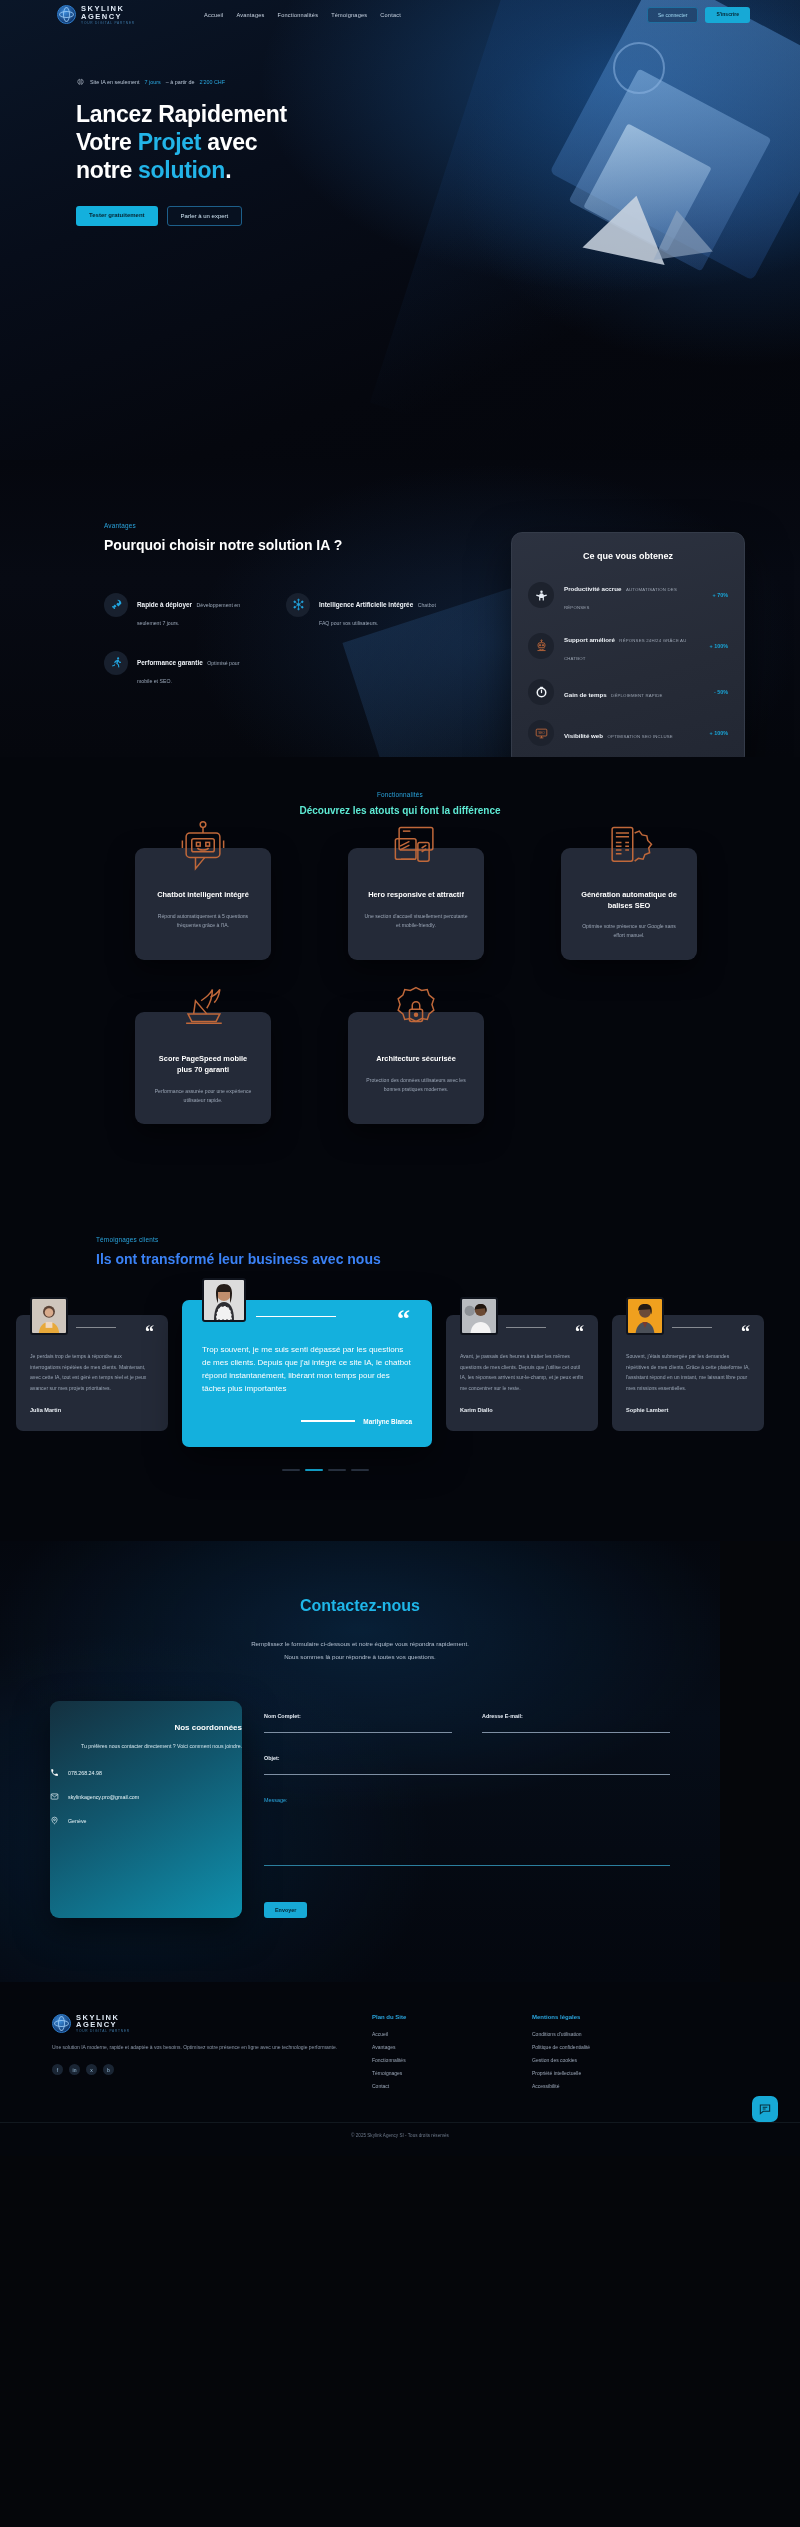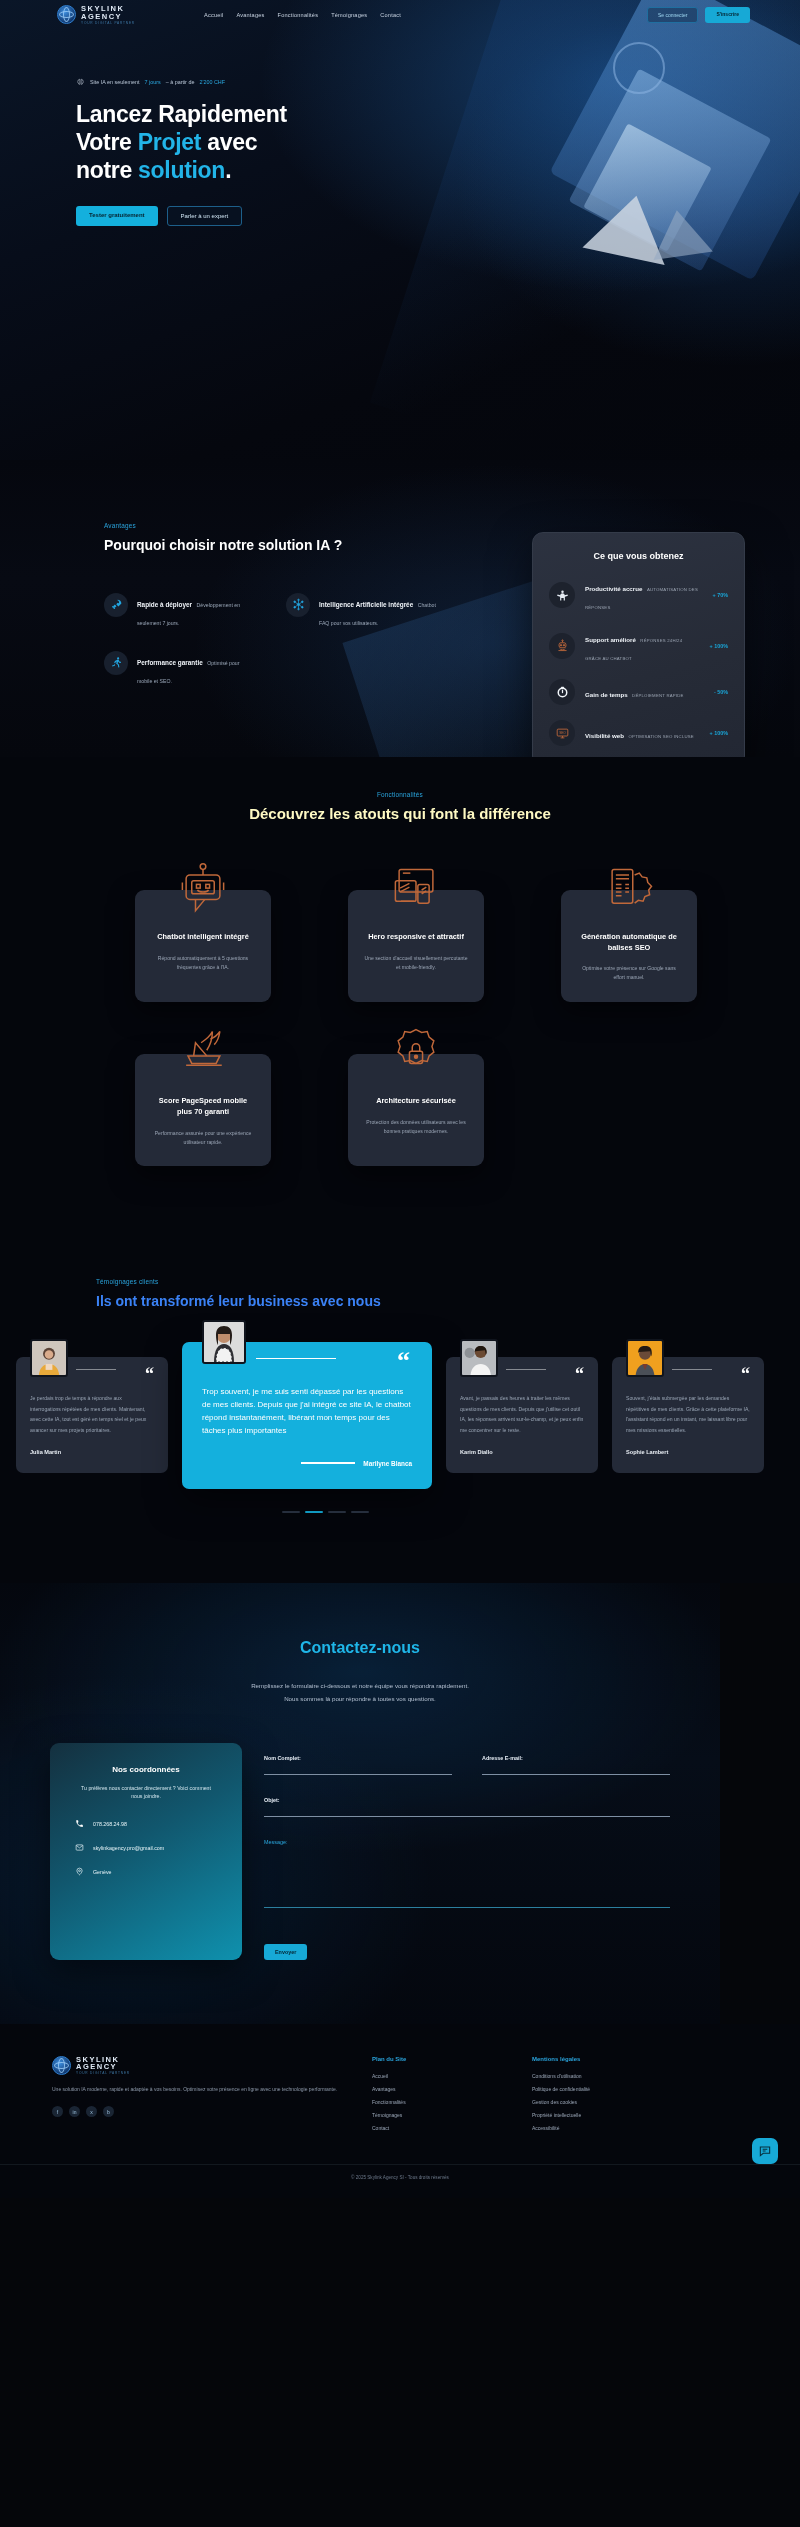--- a/index.html
+++ b/index.html
@@ -78,38 +78,38 @@
   h2.sec-title { font-size:14px; line-height:1.35; font-weight:700; color:#fff; }
   .adv-grid { display:flex; flex-wrap:wrap; gap:22px 32px; margin-top:38px; max-width:360px; }
   .adv-item { display:flex; gap:9px; align-items:flex-start; width:150px; }
   .adv-icon { width:24px; height:24px; border-radius:50%; background:#18202e; display:flex; align-items:center; justify-content:center; flex:0 0 auto; }
   .adv-icon svg { width:13px; height:13px; }
   .adv-h { font-size:6.4px; font-weight:700; color:#f0f4f9; margin-bottom:3px; }
   .adv-p { font-size:5.2px; color:#9aa7b8; line-height:1.45; }
 
   
   .obtain-card {
-    position:absolute; right:55px; top:72px; width:213px; padding:18px 16px 20px;
+    position:absolute; right:55px; top:72px; width:234px; padding:18px 16px 20px;
     background:linear-gradient(165deg,#2c3240,#262b37 60%,#222733);
     border:1px solid #343b49; border-radius:11px; z-index:3;
     box-shadow:0 16px 40px rgba(0,0,0,.55);
   }
   .obtain-title { text-align:center; font-size:9px; font-weight:700; color:#fff; margin-bottom:16px; }
   .obtain-row { display:flex; align-items:center; gap:10px; margin-bottom:15px; }
   .ob-ic { width:26px; height:26px; border-radius:50%; background:#1d222d; display:flex; align-items:center; justify-content:center; flex:0 0 auto; }
   .ob-ic svg { width:15px; height:15px; }
   .ob-txt { flex:1; }
   .ob-h { font-size:6.2px; font-weight:700; color:#eef2f7; }
   .ob-s { font-size:4.3px; color:#9aa3b1; letter-spacing:.2px; margin-top:1.5px; text-transform:uppercase; }
   .ob-v { font-size:5.4px; color:#19a6d8; font-weight:700; white-space:nowrap; }
 
   
   .features { width:800px; padding:34px 0 60px; background:#04060c; text-align:center; }
   .features .eyebrow { text-align:center; }
-  .feat-title { font-size:15px; font-weight:600; color:#fef9c3; margin-bottom:36px; }
+  .feat-title { font-size:10px; font-weight:600; color:#5eead4; }
   .feat-grid { display:grid; grid-template-columns:repeat(3,168px); justify-content:center; gap:20px 45px; }
   .feat-card {
     position:relative; background:#242a38; border-radius:9px; padding:42px 16px 20px; margin-top:32px;
     box-shadow:0 10px 26px rgba(0,0,0,.5);
     margin-left:32px;
   }
   .feat-ic { position:absolute; top:-30px; left:50%; transform:translateX(-50%); width:60px; height:60px; }
   .feat-ic svg { width:60px; height:60px; }
   .feat-h { font-size:7.4px; font-weight:700; color:#fff; line-height:1.45; margin-bottom:11px; }
   .feat-p { font-size:5.1px; color:#9ba6b6; line-height:1.75; }
@@ -143,23 +143,23 @@
     background:
       radial-gradient(ellipse 520px 260px at 50% 20%, rgba(14,70,120,.35), rgba(3,6,12,0) 70%),
       radial-gradient(ellipse 420px 300px at 18% 70%, rgba(10,60,105,.30), rgba(3,6,12,0) 72%),
       linear-gradient(180deg,#04070e,#060d18 40%,#04070e);
     text-align:center;
   }
   .contact h2 { font-size:16px; color:#1fb6e8; font-weight:600; margin-bottom:22px; }
   .contact p { font-size:6.2px; color:#b3c0d1; line-height:2.1; }
   .form-wrap { display:flex; margin:38px auto 0; width:620px; align-items:stretch; }
   .coords {
-    width:192px; border-radius:9px; padding:22px 25px;
+    width:192px; border-radius:9px; padding:22px 0;
     background:linear-gradient(150deg,#14303f 0%, #11576e 45%, #0f91ae 100%);
-    text-align:center; flex:0 0 auto; box-shadow:0 12px 34px rgba(0,0,0,.5);
+    text-align:right; flex:0 0 auto; box-shadow:0 12px 34px rgba(0,0,0,.5);
   }
   .coords h3 { font-size:8px; font-weight:700; color:#fff; margin-bottom:10px; }
   .coords .sub { font-size:5.2px; color:#d3e6ee; line-height:1.7; margin-bottom:18px; }
   .coord-row { display:flex; align-items:center; gap:9px; margin-bottom:15px; }
   .coord-row svg { width:9px; height:9px; flex:0 0 auto; }
   .coord-row span { font-size:5.3px; color:#eaf6fa; }
   .form-fields { flex:1; padding:12px 0 0 22px; text-align:left; }
   .fr { display:flex; gap:30px; }
   .fg { flex:1; margin-bottom:22px; }
   .fg label { display:block; font-size:5.4px; font-weight:700; color:#e6edf5; margin-bottom:13px; }

